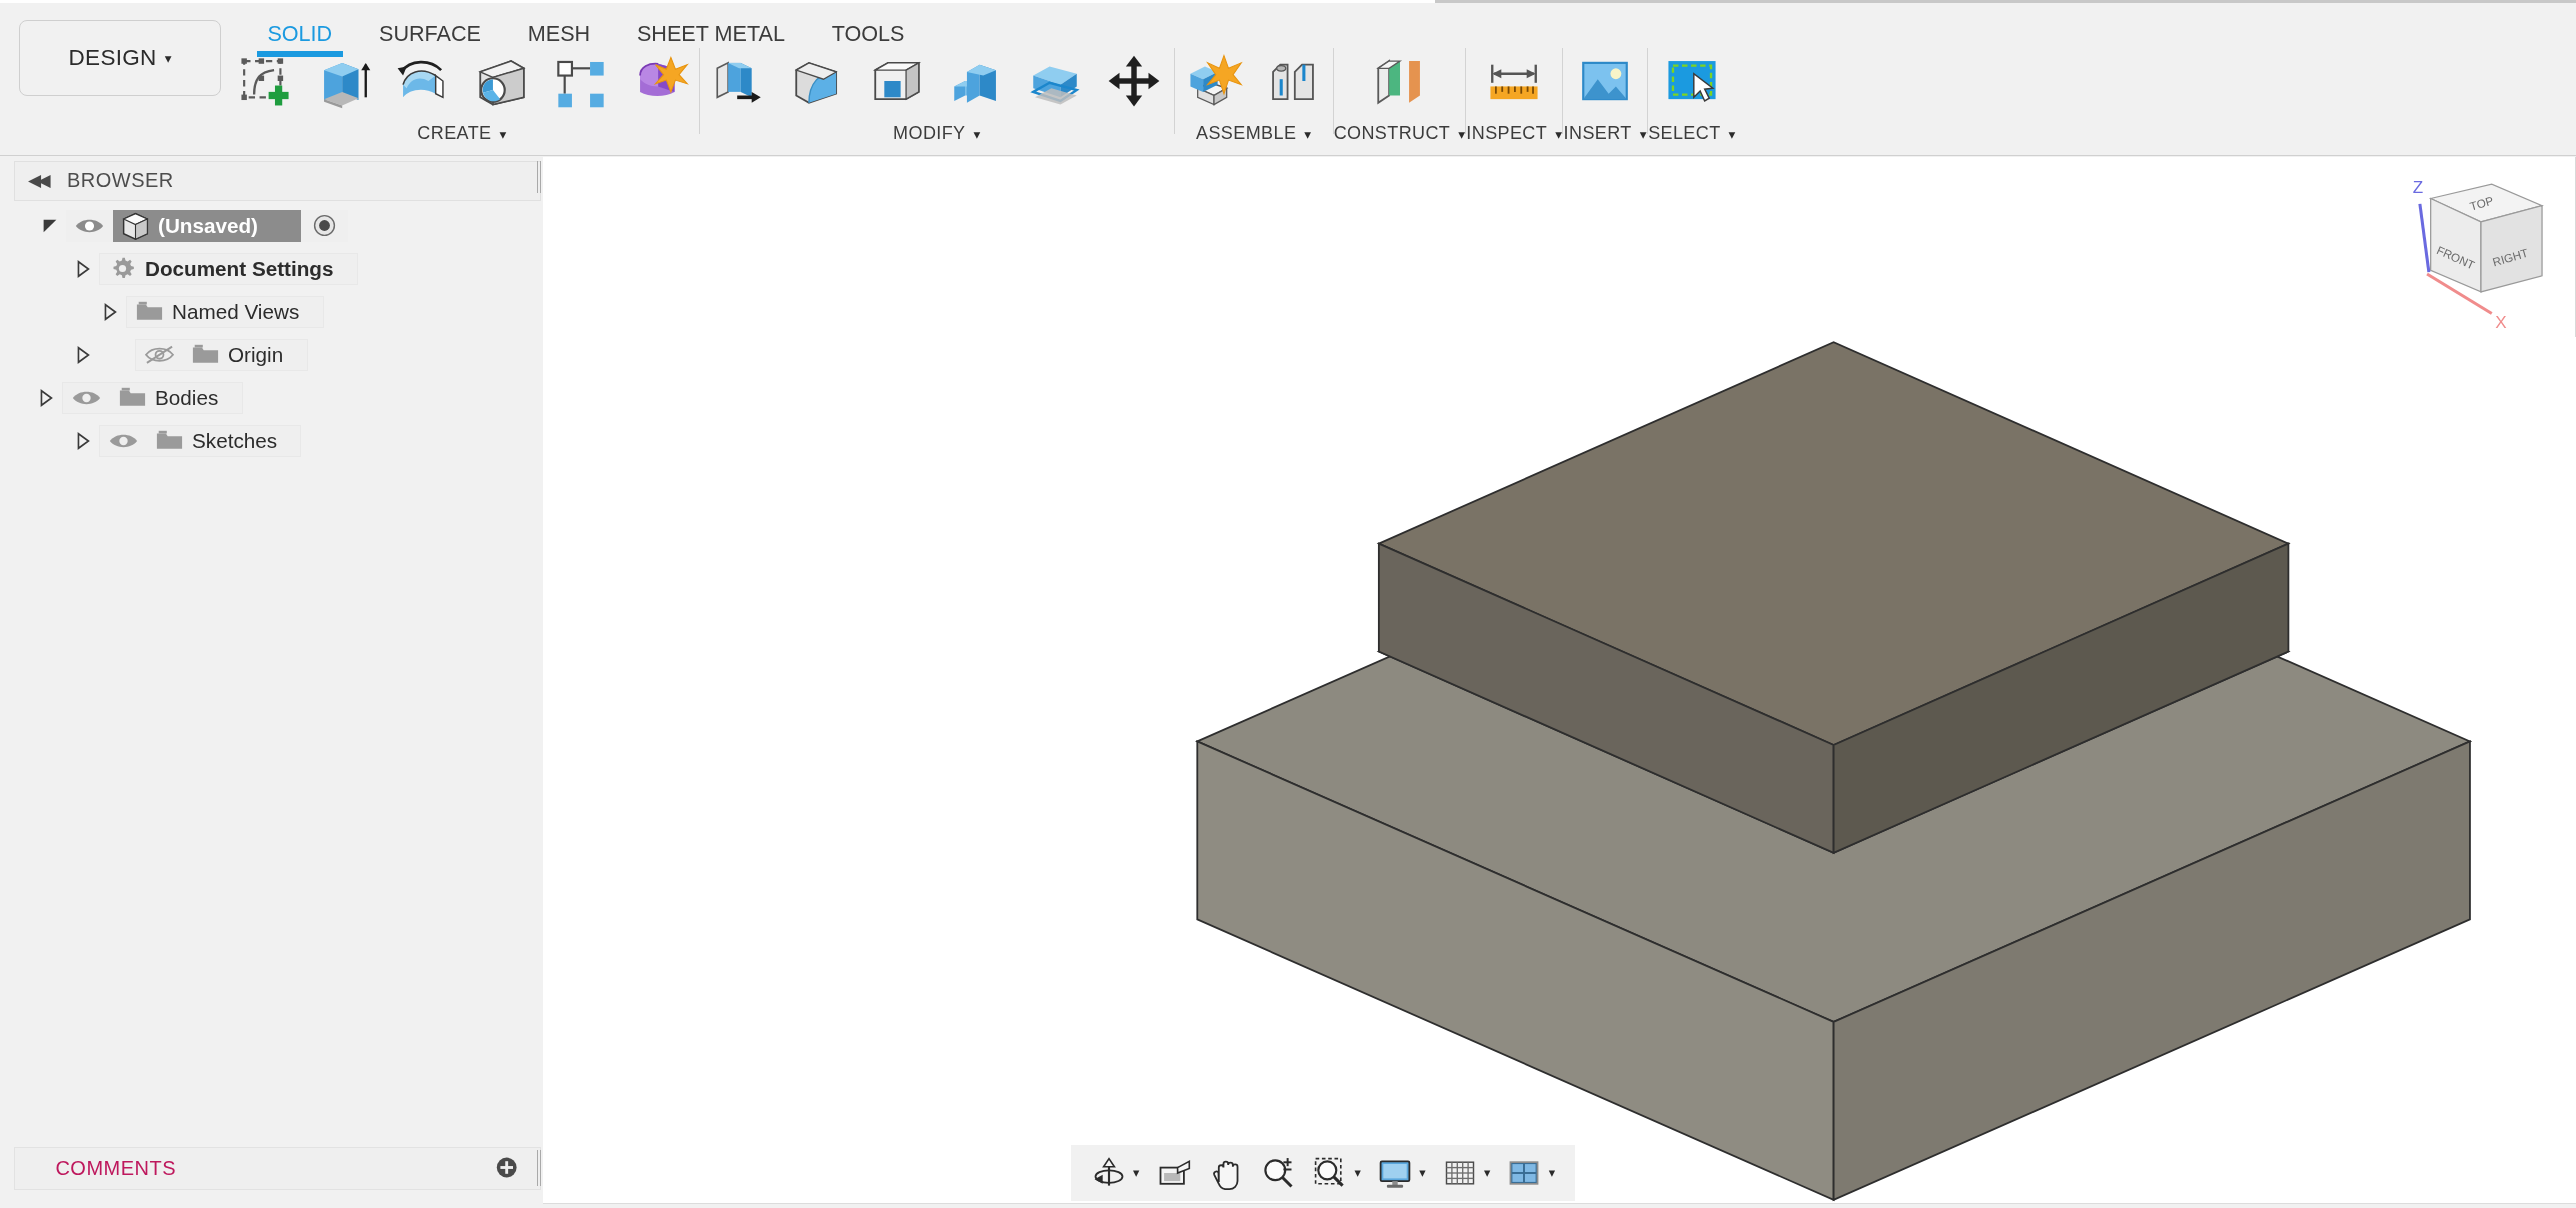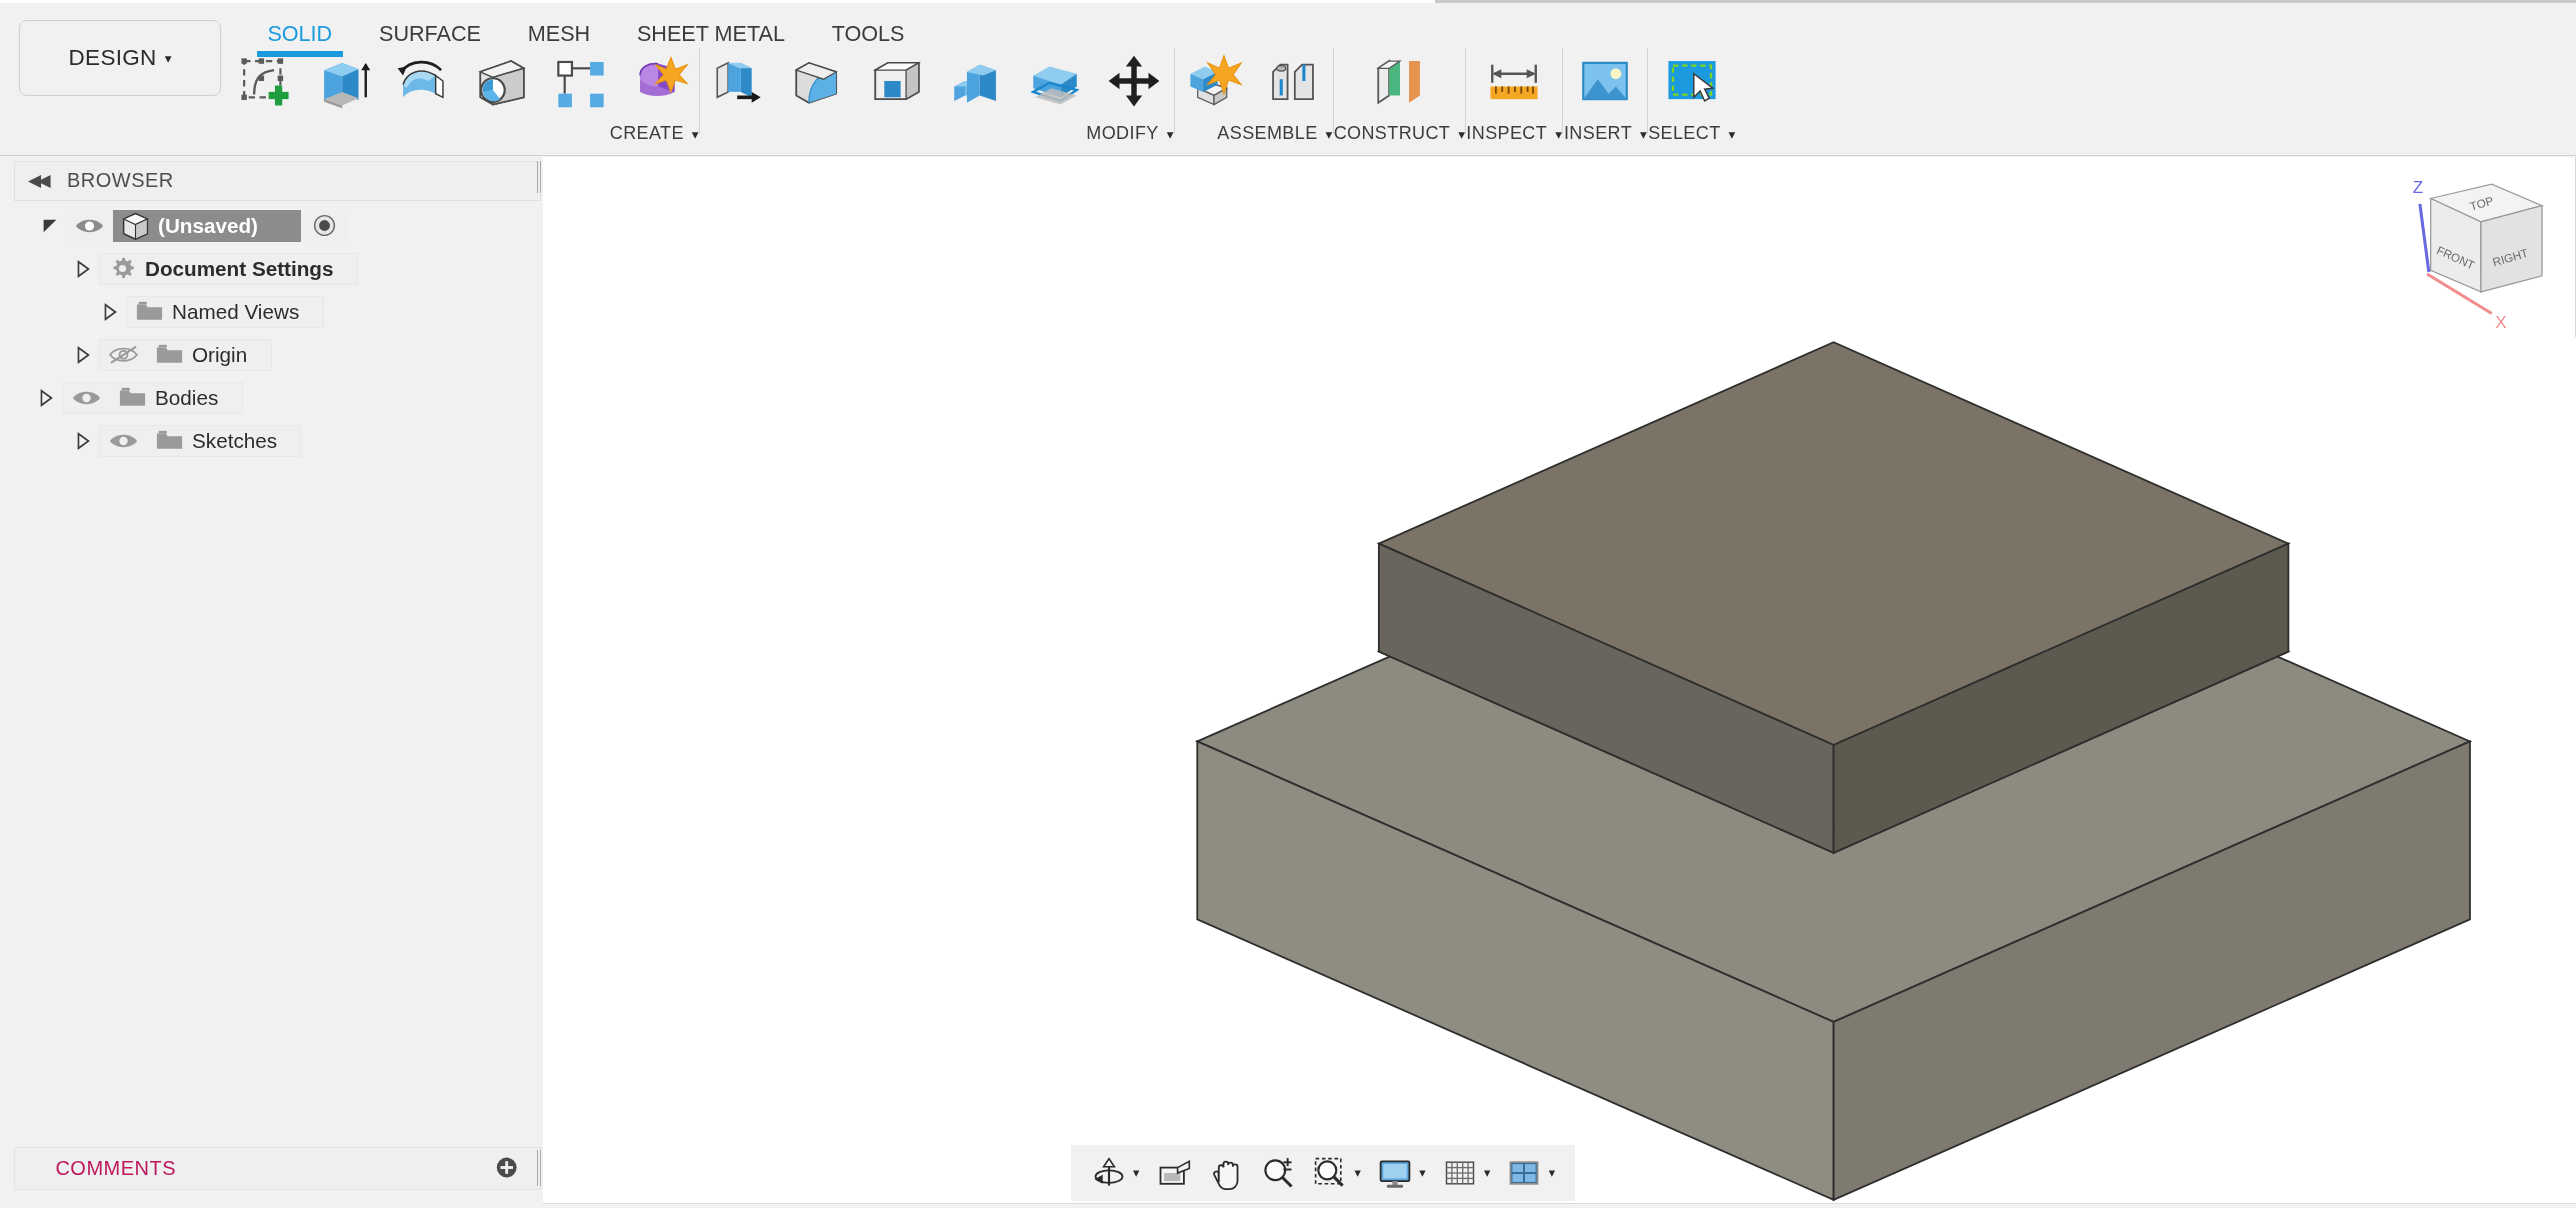--- a/index.html
+++ b/index.html
@@ -36,21 +36,21 @@
   
   .tbar { position:absolute; left:225px; top:43px; height:113px; display:flex; align-items:flex-start; }
   .group { display:flex; flex-direction:column; align-items:center; position:relative; height:113px; }
   .group-icons { display:flex; align-items:flex-start; gap:0px; height:76px; }
   .tool {
     width:79px; height:76px; display:flex; align-items:center; justify-content:center; cursor:pointer;
   }
   .tool.wide { width:84px; }
   .group-label {
     font-size:18px; color:#3c3c3c; letter-spacing:0.4px; white-space:nowrap;
-    display:flex; align-items:center; justify-content:flex-end; width:100%; height:29px;
+    display:flex; align-items:center; justify-content:center; width:100%; height:29px;
   }
   .gsep { width:0.9px; background:#d3d3d3; height:86px; margin-top:5.4px; align-self:flex-start; }
 
   
   .browser-wrap { position:absolute; left:0; top:157px; width:543px; bottom:0; }
   .browser-header {
     position:absolute; left:14.4px; top:3.6px; width:527px; height:40px;
     background:#efefef; border:0.9px solid #e0e0e0;
     display:flex; align-items:center; cursor:pointer;
   }
@@ -495,21 +495,21 @@
           <div class="ticon">
             <svg width="29" height="23.4" viewBox="0 0 32 26">
               <path d="M2 5 h10 l2 3 h16 v14 h-28 z" fill="#9a9a9a"></path>
               <rect x="4" y="2" width="9" height="3" fill="#9a9a9a"></rect>
             </svg>
           </div>
           <span class="tlabel">Named Views</span>
         </div>
       </div>
 
-      <div class="trow" style="padding-left:67px;">
+      <div class="trow" style="padding-left:67px;gap:36px;">
         <div class="twist">
           <svg width="20" height="20" viewBox="0 0 22 22">
               <polygon points="6,3 17,11 6,19" fill="none" stroke="#3a3a3a" stroke-width="1.8"></polygon>
             </svg>
         </div>
         <div class="trow-body">
           <div class="eye">
             <svg width="31" height="21.6" viewBox="0 0 34 24">
               <path d="M2 12 C9 3 25 3 32 12 C25 21 9 21 2 12 Z" fill="none" stroke="#9a9a9a" stroke-width="2"></path>
               <circle cx="17" cy="12" r="4.4" fill="none" stroke="#9a9a9a" stroke-width="2"></circle>

